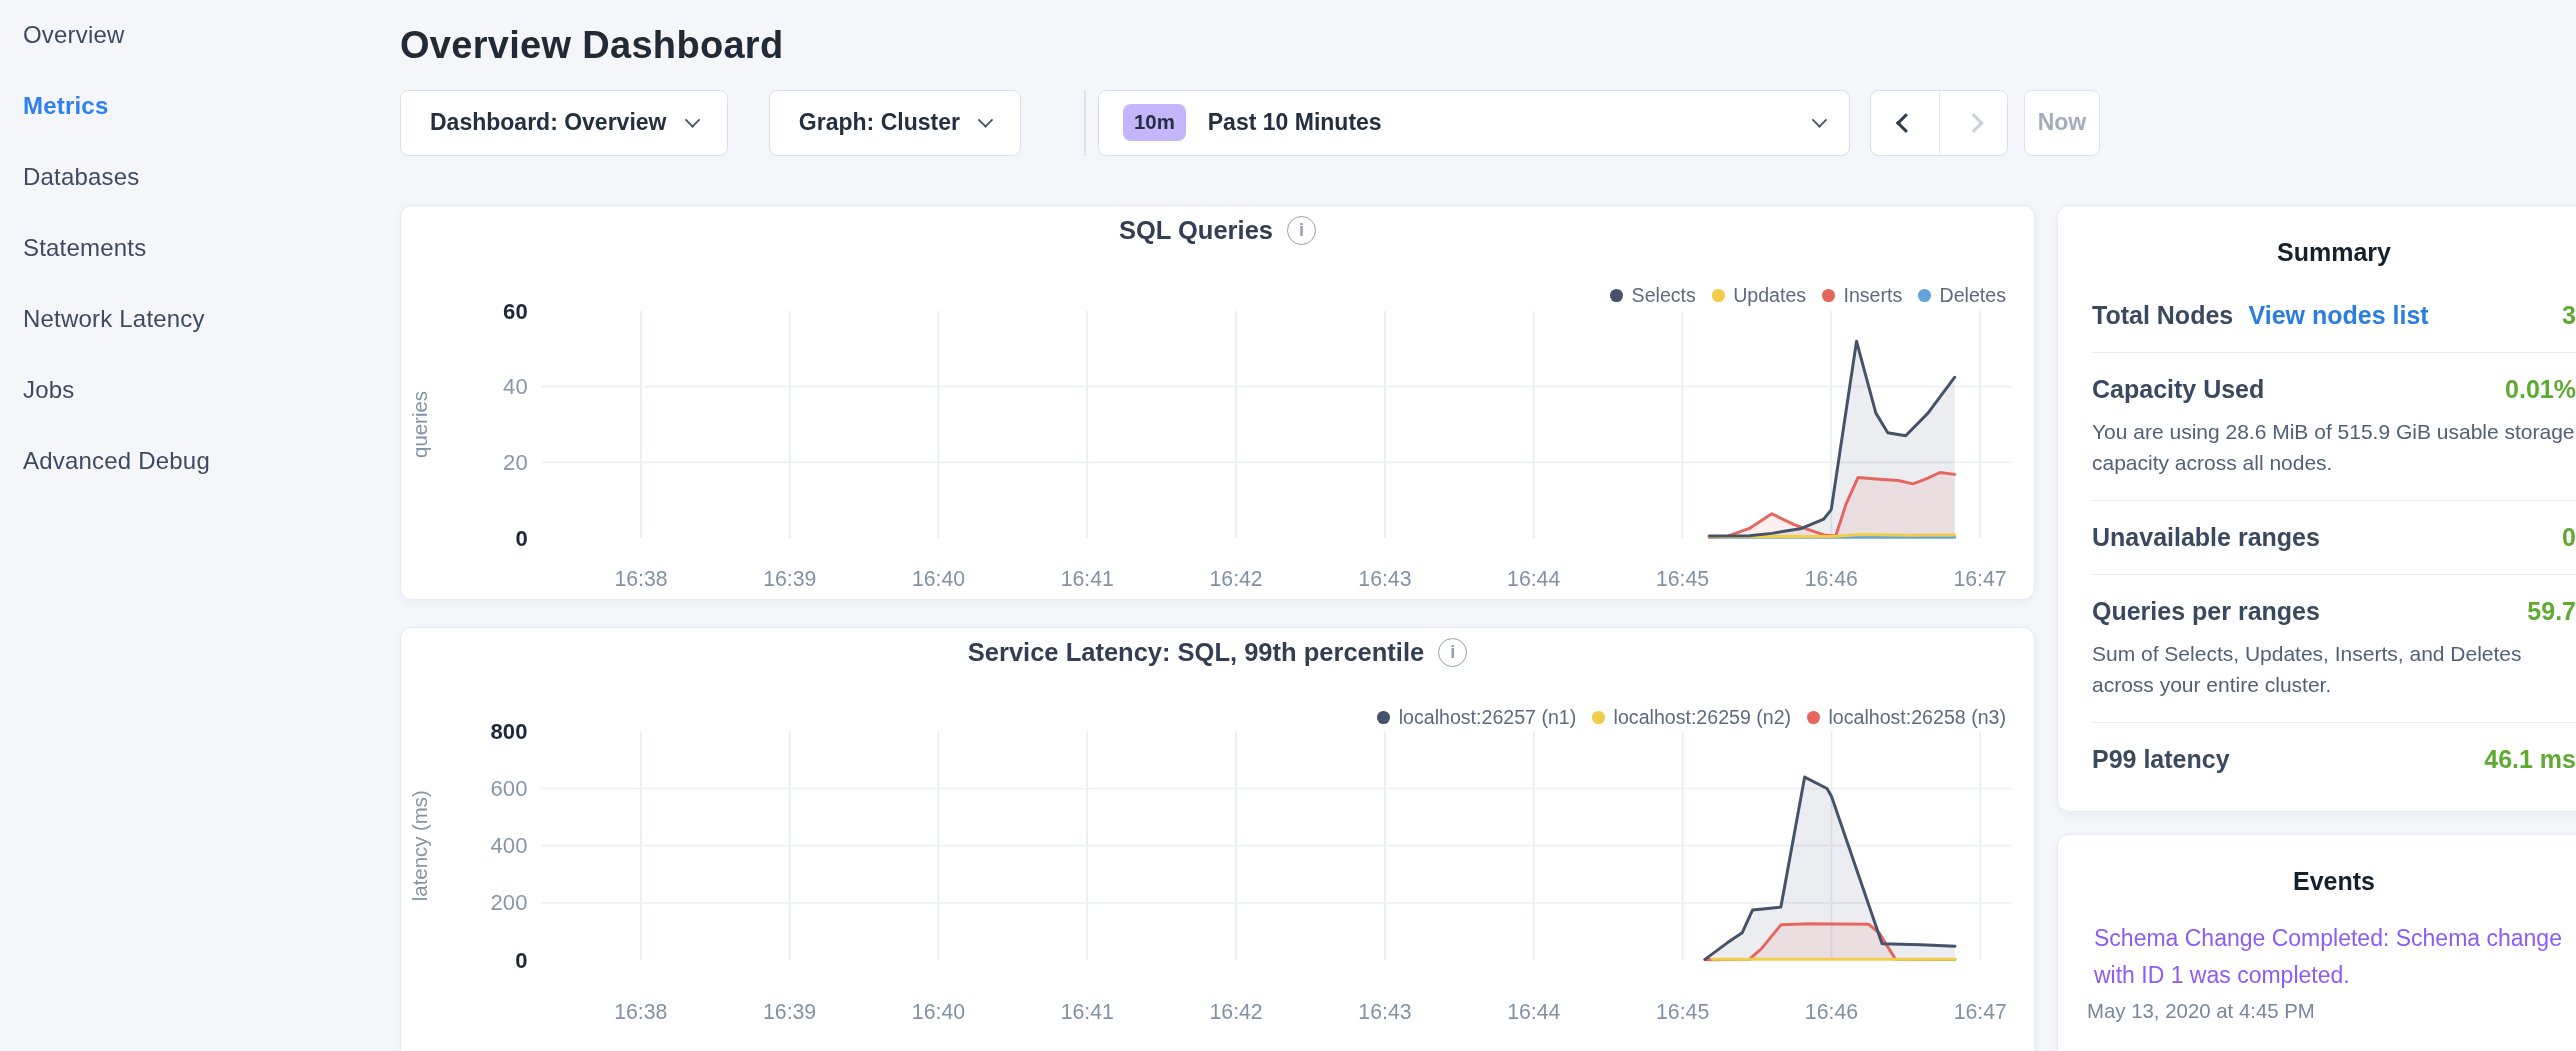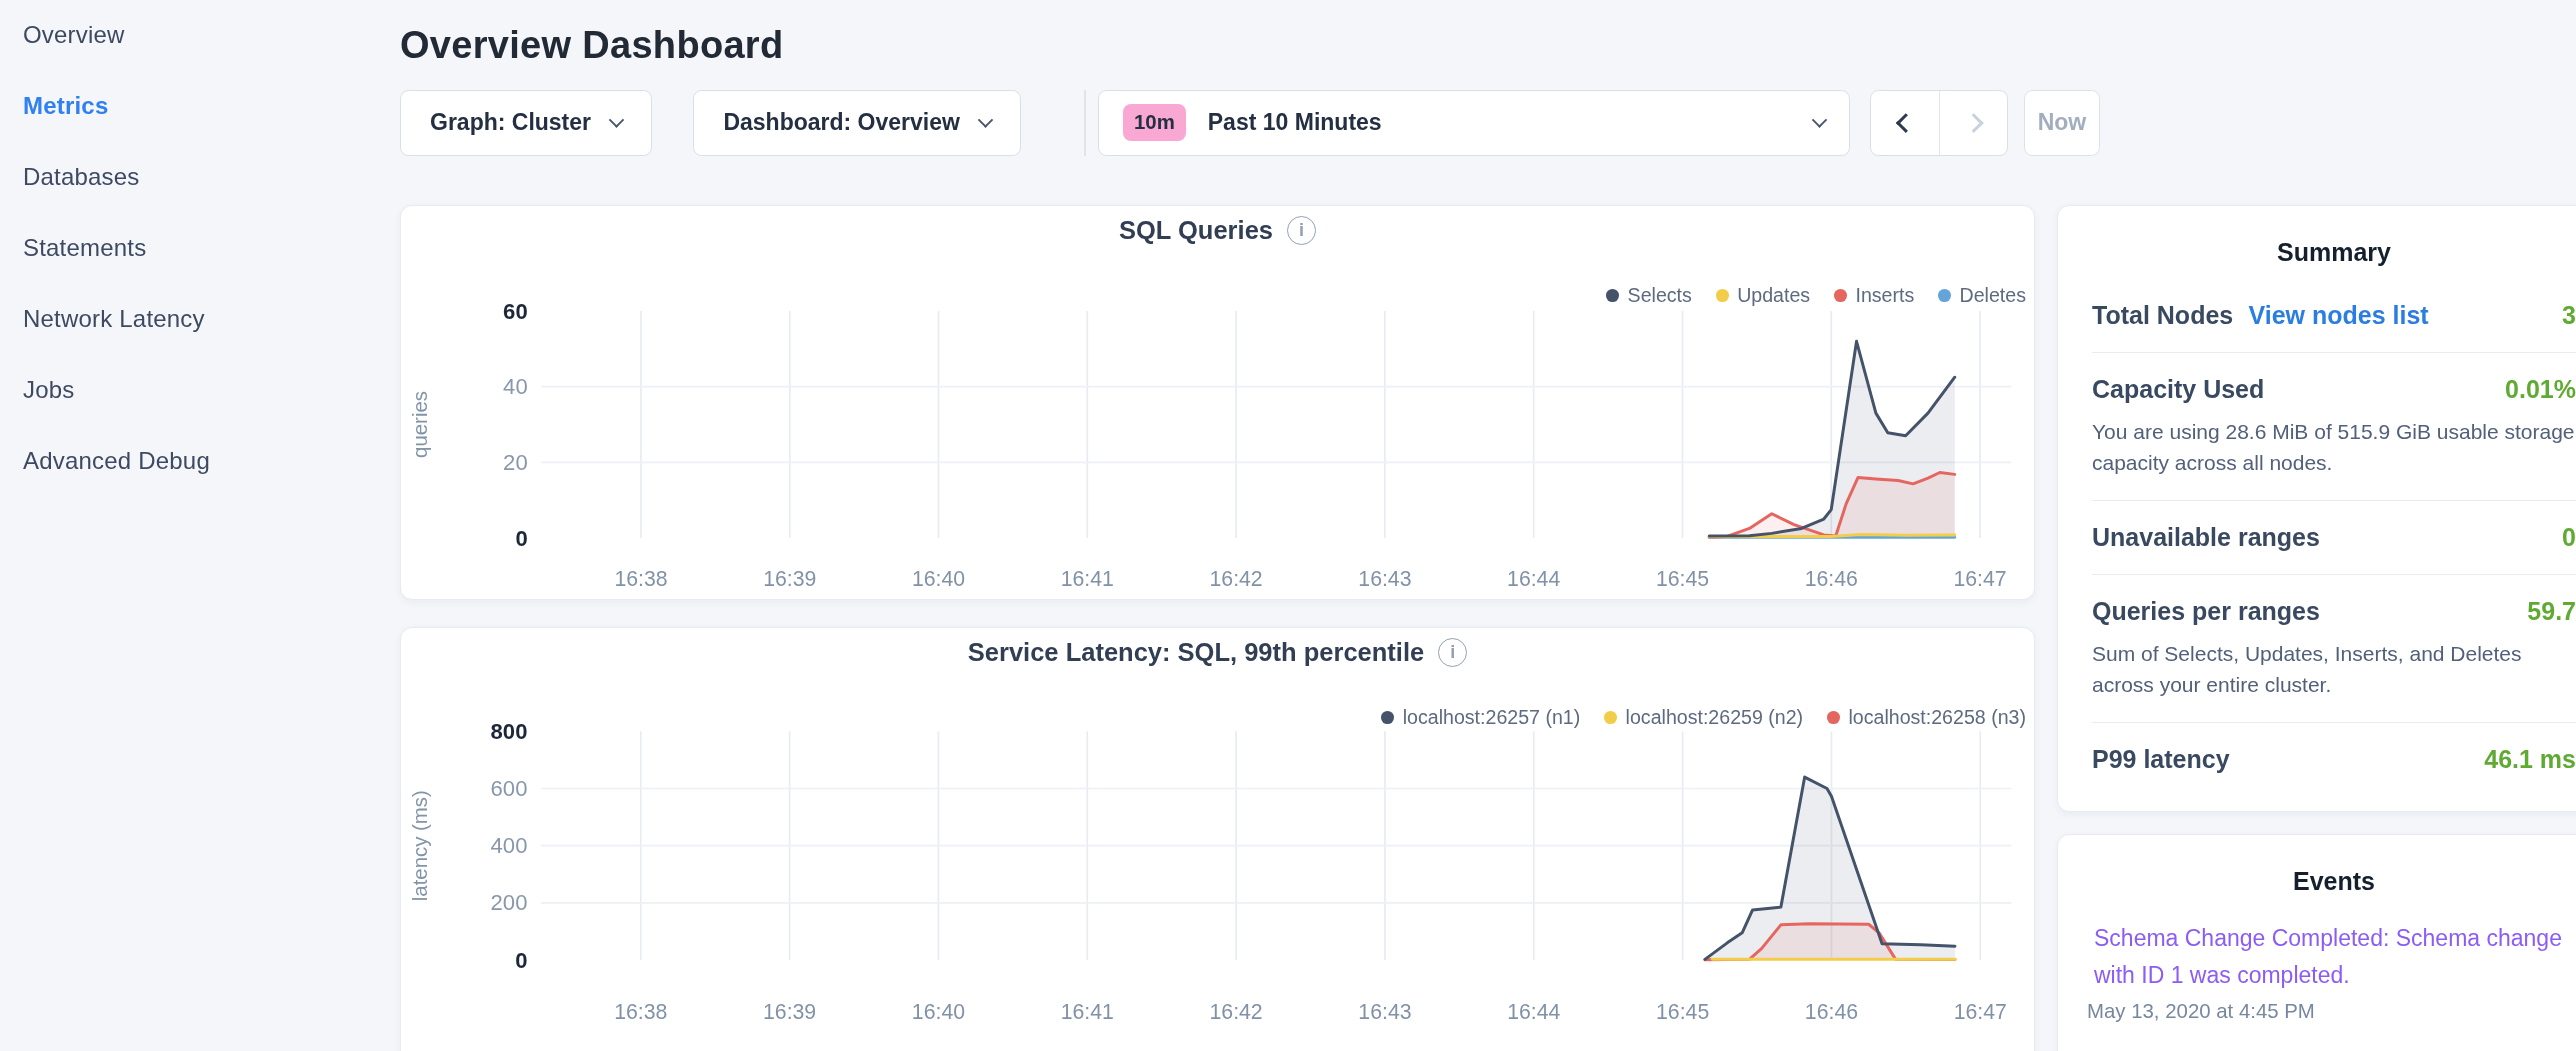--- a/index.html
+++ b/index.html
@@ -41,21 +41,21 @@
     border-right:2.6px solid #49566b; border-bottom:2.6px solid #49566b;
     transform:rotate(45deg) translate(-1.7px,-1.7px); margin-left:20.4px;
   }
   .vdivider { width:1.7px; height:66px; background:#dfe3ea; margin-left:63px; flex:none; }
   .time-box {
     width:752px; margin-left:12px; height:66px; background:#fff;
     border:1.7px solid #d9dee8; border-radius:8.5px;
     display:flex; align-items:center; padding:0 24px; cursor:pointer; flex:none;
   }
   .time-badge {
-    background:#f9a8d4; border-radius:8px; padding:6.8px 11px;
+    background:#c4b5fd; border-radius:8px; padding:6.8px 11px;
     font-size:20.4px; font-weight:700; color:#242f42; margin-right:22px;
   }
   .time-label { font-size:23px; font-weight:700; color:#242f42; flex:1; }
   .arrow-group {
     display:flex; margin-left:20.4px; height:66px; background:#fff;
     border:1.7px solid #d9dee8; border-radius:8.5px; overflow:hidden; flex:none;
   }
   .arrow-btn { width:68px; display:flex; align-items:center; justify-content:center; cursor:pointer; }
   .arrow-btn + .arrow-btn { border-left:1.7px solid #e4e8ee; }
   .chev-l { width:13.6px; height:13.6px; border-left:3.4px solid #2c3a52; border-bottom:3.4px solid #2c3a52; transform:rotate(45deg); }
@@ -80,21 +80,21 @@
   .chart-card { position:relative; width:1635px; }
   .chart-card.c0 { height:395px; }
   .chart-card.c1 { height:442px; }
   .chart-title-row { display:flex; justify-content:center; align-items:center; gap:14px; margin-top:10px; }
   .chart-title { font-size:25.5px; font-weight:700; color:#323e54; }
   .info-icon {
     width:29px; height:29px; border:1.7px solid #93a0b4; border-radius:50%;
     color:#93a0b4; font-size:18px; font-weight:700; font-style:normal;
     display:flex; align-items:center; justify-content:center; cursor:pointer;
   }
-  .legend { position:absolute; right:8px; top:78px; display:flex; gap:24px; }
+  .legend { position:absolute; right:28px; top:78px; display:flex; gap:16px; }
   .legend-item { display:flex; align-items:center; gap:8.5px; font-size:19.6px; color:#5d6a80; cursor:pointer; }
   .legend-dot { width:12.8px; height:12.8px; border-radius:50%; flex:none; }
   svg.chart { position:absolute; left:0; top:94px; display:block; }
   svg.chart text { font-family:"Liberation Sans", sans-serif; }
 
   
   .side-card { width:554px; }
   .side-card.summary { height:607px; }
   .side-card.events { height:272px; }
   .panel-title { text-align:center; font-size:25px; font-weight:700; color:#14202e; margin:32px 0 12px 0; }
@@ -120,25 +120,25 @@
   <div class="nav-item">Network Latency</div>
   <div class="nav-item">Jobs</div>
   <div class="nav-item">Advanced Debug</div>
 </aside>
 
 <main class="main">
   <h1 class="page-title">Overview Dashboard</h1>
 
   <div class="controls">
     <div class="ctl-btn">
+      <span>Dashboard: Overview</span>
+      <span class="chev-d"></span>
+    </div>
+    <div class="ctl-btn">
       <span>Graph: Cluster</span>
-      <span class="chev-d"></span>
-    </div>
-    <div class="ctl-btn">
-      <span>Dashboard: Overview</span>
       <span class="chev-d"></span>
     </div>
     <div class="vdivider"></div>
     <div class="time-box">
       <span class="time-badge">10m</span>
       <span class="time-label">Past 10 Minutes</span>
       <span class="chev-d" style="margin-left:0"></span>
     </div>
     <div class="arrow-group">
       <div class="arrow-btn">

